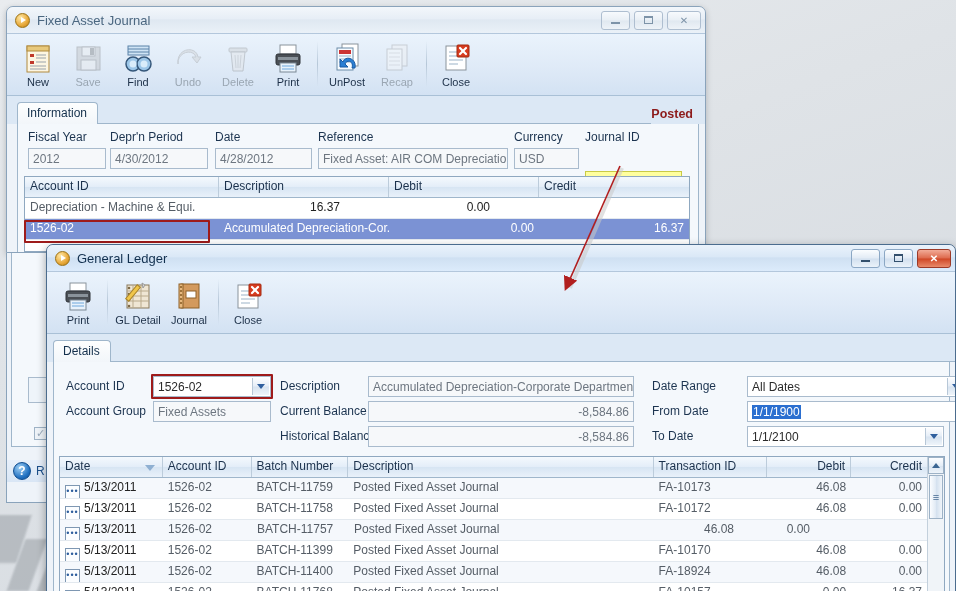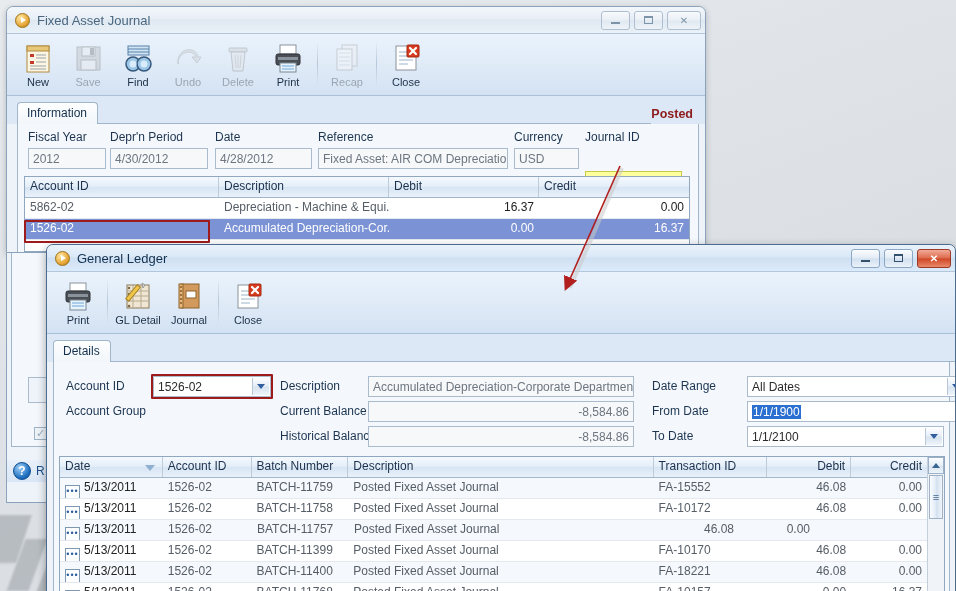--- a/index.html
+++ b/index.html
@@ -293,20 +293,36 @@
             <rect x="8" y="21" width="16" height="9" fill="#e8f2fb" stroke="#7a8894"></rect>
             <g stroke="#6fa8dc">
               <line x1="10" y1="24" x2="22" y2="24"></line>
               <line x1="10" y1="27" x2="22" y2="27"></line>
             </g>
           </svg>
       </span>
       <span class="tb-lab">Print</span>
     </div>
     <div class="tb-sep"></div>
+    <div class="tb-item">
+      <span class="tb-ico">
+        <svg width="32" height="32" viewBox="0 0 32 32">
+            <rect x="11" y="2" width="16" height="22" fill="#fff" stroke="#8a939b"></rect>
+            <rect x="6" y="6" width="16" height="22" fill="#f7fbff" stroke="#6b8ca8"></rect>
+            <rect x="8" y="8" width="12" height="4" fill="#c33"></rect>
+            <g stroke="#9bb3c8">
+              <line x1="8" y1="14" x2="20" y2="14"></line>
+              <line x1="8" y1="17" x2="20" y2="17"></line>
+              <line x1="8" y1="20" x2="20" y2="20"></line>
+            </g>
+            <path d="M24 26 C26 16 14 13 12 20 L9 17 L9 25 L17 25 L14 22 C16 17 23 19 21 26 Z" fill="#2b7fd4" stroke="#1a5ba3"></path>
+          </svg>
+      </span>
+      <span class="tb-lab">UnPost</span>
+    </div>
     <div class="tb-item disabled">
       <span class="tb-ico">
         <svg width="32" height="32" viewBox="0 0 32 32">
             <rect x="11" y="3" width="15" height="21" fill="#eef1f4" stroke="#9aa3ab"></rect>
             <rect x="6" y="7" width="15" height="21" fill="#f8fafb" stroke="#9aa3ab"></rect>
             <g stroke="#c2cad1">
               <line x1="8" y1="11" x2="19" y2="11"></line>
               <line x1="8" y1="15" x2="19" y2="15"></line>
               <line x1="8" y1="19" x2="19" y2="19"></line>
               <line x1="8" y1="23" x2="19" y2="23"></line>
@@ -362,21 +378,20 @@
     <div class="fld hl" style="position:absolute; left:567px; top:24px; width:97px;">FA-10247</div>
 
     <div class="grid" style="position:absolute; left:6px; top:52px; width:666px; height:76px;">
       <div class="ghead">
         <div class="gh" style="width:194px;">Account ID</div>
         <div class="gh" style="width:170px;">Description</div>
         <div class="gh" style="width:150px;">Debit</div>
         <div class="gh" style="width:150px;border-right:none;">Credit</div>
       </div>
       <div class="grow">
-        <div class="gc" style="width:194px;">5862-02</div>
         <div class="gc" style="width:170px;">Depreciation - Machine &amp; Equi...</div>
         <div class="gc r dark" style="width:150px;">16.37</div>
         <div class="gc r dark" style="width:150px;">0.00</div>
       </div>
       <div class="grow sel">
         <div class="gc" style="width:194px;">1526-02</div>
         <div class="gc" style="width:170px;">Accumulated Depreciation-Cor...</div>
         <div class="gc r" style="width:150px;">0.00</div>
         <div class="gc r" style="width:150px;">16.37</div>
       </div>
@@ -506,20 +521,21 @@
   <div class="panel" style="margin:0 5px 0 6px; height:249px; position:relative;">
 
     <div class="flabel" style="position:absolute; left:12px; top:17px;">Account ID</div>
     <div class="fld combo" style="position:absolute; left:99px; top:14px; width:118px;">
       <span>1526-02</span>
       <span class="arw"></span>
     </div>
     <div class="redbox" style="left:97px; top:12px; width:122px; height:25px;"></div>
 
     <div class="flabel" style="position:absolute; left:12px; top:42px;">Account Group</div>
+    <div class="fld ro" style="position:absolute; left:99px; top:39px; width:118px;">Fixed Assets</div>
 
     <div class="flabel" style="position:absolute; left:226px; top:17px;">Description</div>
     <div class="fld ro" style="position:absolute; left:314px; top:14px; width:266px;">Accumulated Depreciation-Corporate Department</div>
 
     <div class="flabel" style="position:absolute; left:226px; top:42px;">Current Balance</div>
     <div class="fld ro num" style="position:absolute; left:314px; top:39px; width:266px;">-8,584.86</div>
 
     <div class="flabel" style="position:absolute; left:226px; top:67px;">Historical Balance</div>
     <div class="fld ro num" style="position:absolute; left:314px; top:64px; width:266px;">-8,584.86</div>
 
@@ -554,21 +570,21 @@
           <div class="gh" style="width:114px;">Transaction ID</div>
           <div class="gh r" style="width:84px;">Debit</div>
           <div class="gh r" style="width:76px;border-right:none;">Credit</div>
         </div>
         <div id="gl-rows">
             <div class="grow alt">
               <div class="gc" style="width: 103px;"><span class="dots">•••</span><span style="color: rgb(34, 34, 34);">5/13/2011</span></div>
               <div class="gc" style="width: 89px;">1526-02</div>
               <div class="gc" style="width: 97px;">BATCH-11759</div>
               <div class="gc" style="width: 306px;">Posted Fixed Asset Journal</div>
-              <div class="gc" style="width: 114px;">FA-15552</div>
+              <div class="gc" style="width: 114px;">FA-10173</div>
               <div class="gc r" style="width: 84px;">46.08</div>
               <div class="gc r" style="width: 76px;">0.00</div>
             </div>
             <div class="grow">
               <div class="gc" style="width: 103px;"><span class="dots">•••</span><span style="color: rgb(34, 34, 34);">5/13/2011</span></div>
               <div class="gc" style="width: 89px;">1526-02</div>
               <div class="gc" style="width: 97px;">BATCH-11758</div>
               <div class="gc" style="width: 306px;">Posted Fixed Asset Journal</div>
               <div class="gc" style="width: 114px;">FA-10172</div>
               <div class="gc r" style="width: 84px;">46.08</div>
@@ -589,21 +605,21 @@
               <div class="gc" style="width: 306px;">Posted Fixed Asset Journal</div>
               <div class="gc" style="width: 114px;">FA-10170</div>
               <div class="gc r" style="width: 84px;">46.08</div>
               <div class="gc r" style="width: 76px;">0.00</div>
             </div>
             <div class="grow alt">
               <div class="gc" style="width: 103px;"><span class="dots">•••</span><span style="color: rgb(34, 34, 34);">5/13/2011</span></div>
               <div class="gc" style="width: 89px;">1526-02</div>
               <div class="gc" style="width: 97px;">BATCH-11400</div>
               <div class="gc" style="width: 306px;">Posted Fixed Asset Journal</div>
-              <div class="gc" style="width: 114px;">FA-18221</div>
+              <div class="gc" style="width: 114px;">FA-18924</div>
               <div class="gc r" style="width: 84px;">46.08</div>
               <div class="gc r" style="width: 76px;">0.00</div>
             </div>
             <div class="grow">
               <div class="gc" style="width: 103px;"><span class="dots">•••</span><span style="color: rgb(34, 34, 34);">5/13/2011</span></div>
               <div class="gc" style="width: 89px;">1526-02</div>
               <div class="gc" style="width: 97px;">BATCH-11768</div>
               <div class="gc" style="width: 306px;">Posted Fixed Asset Journal</div>
               <div class="gc" style="width: 114px;">FA-10157</div>
               <div class="gc r" style="width: 84px;">0.00</div>

